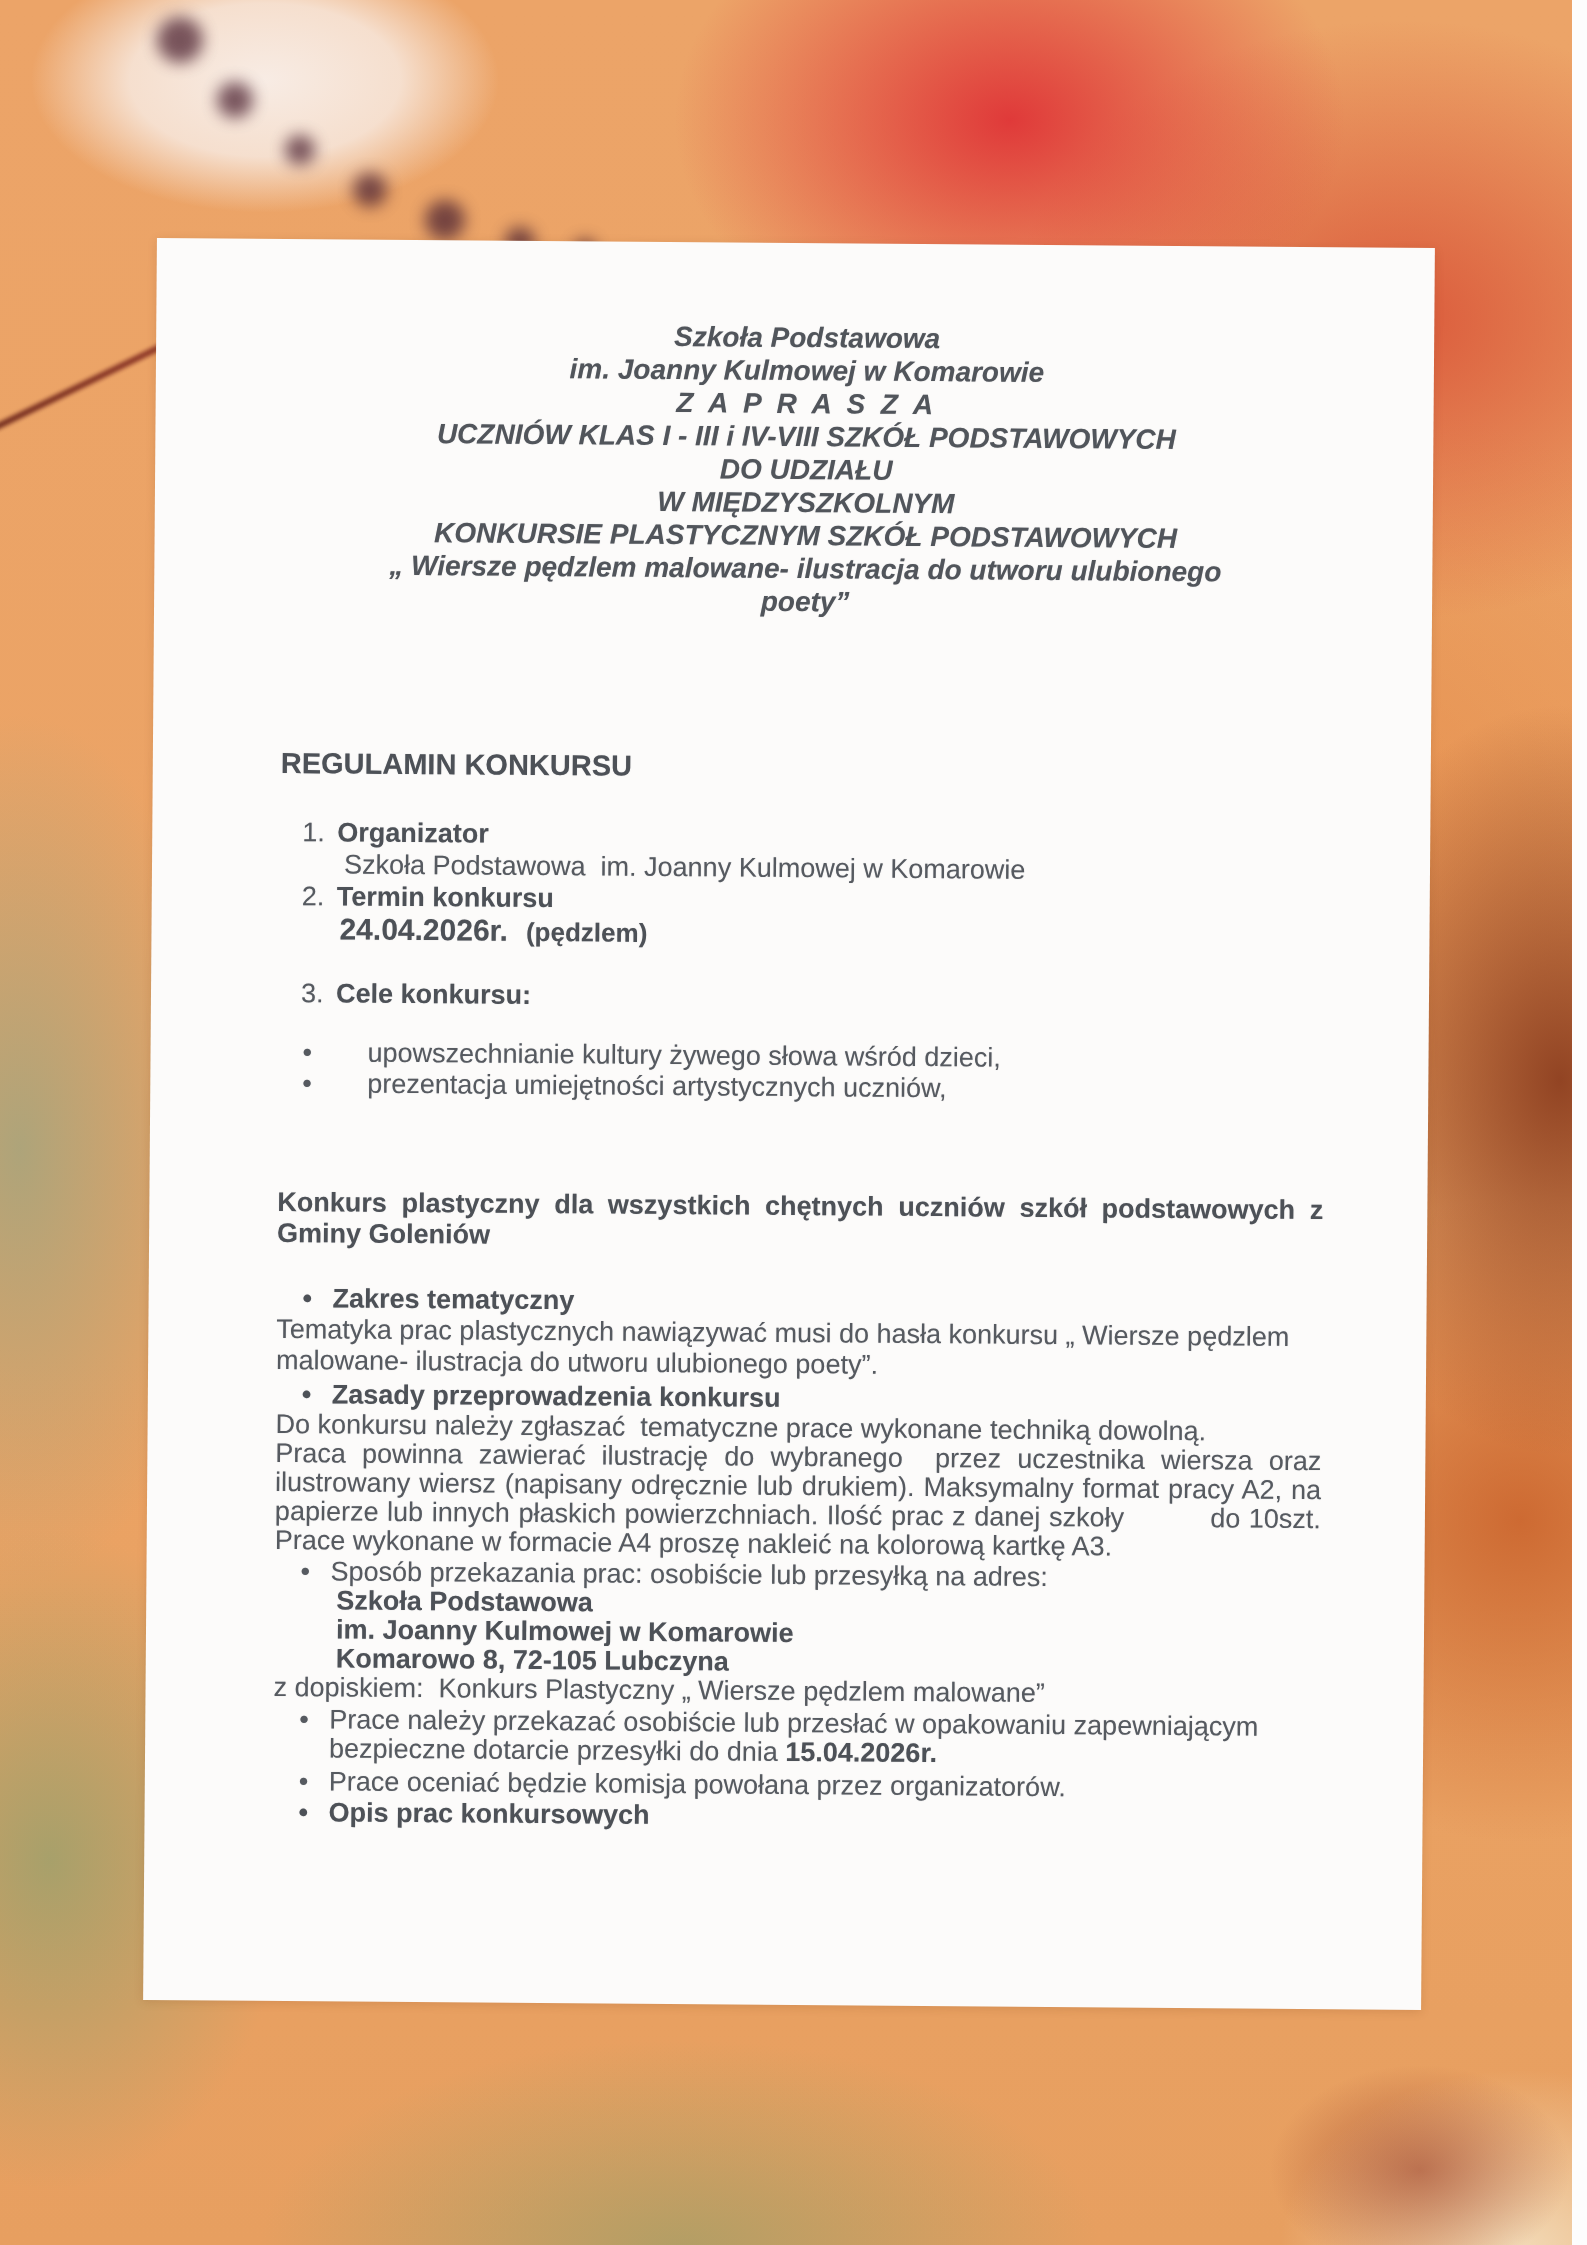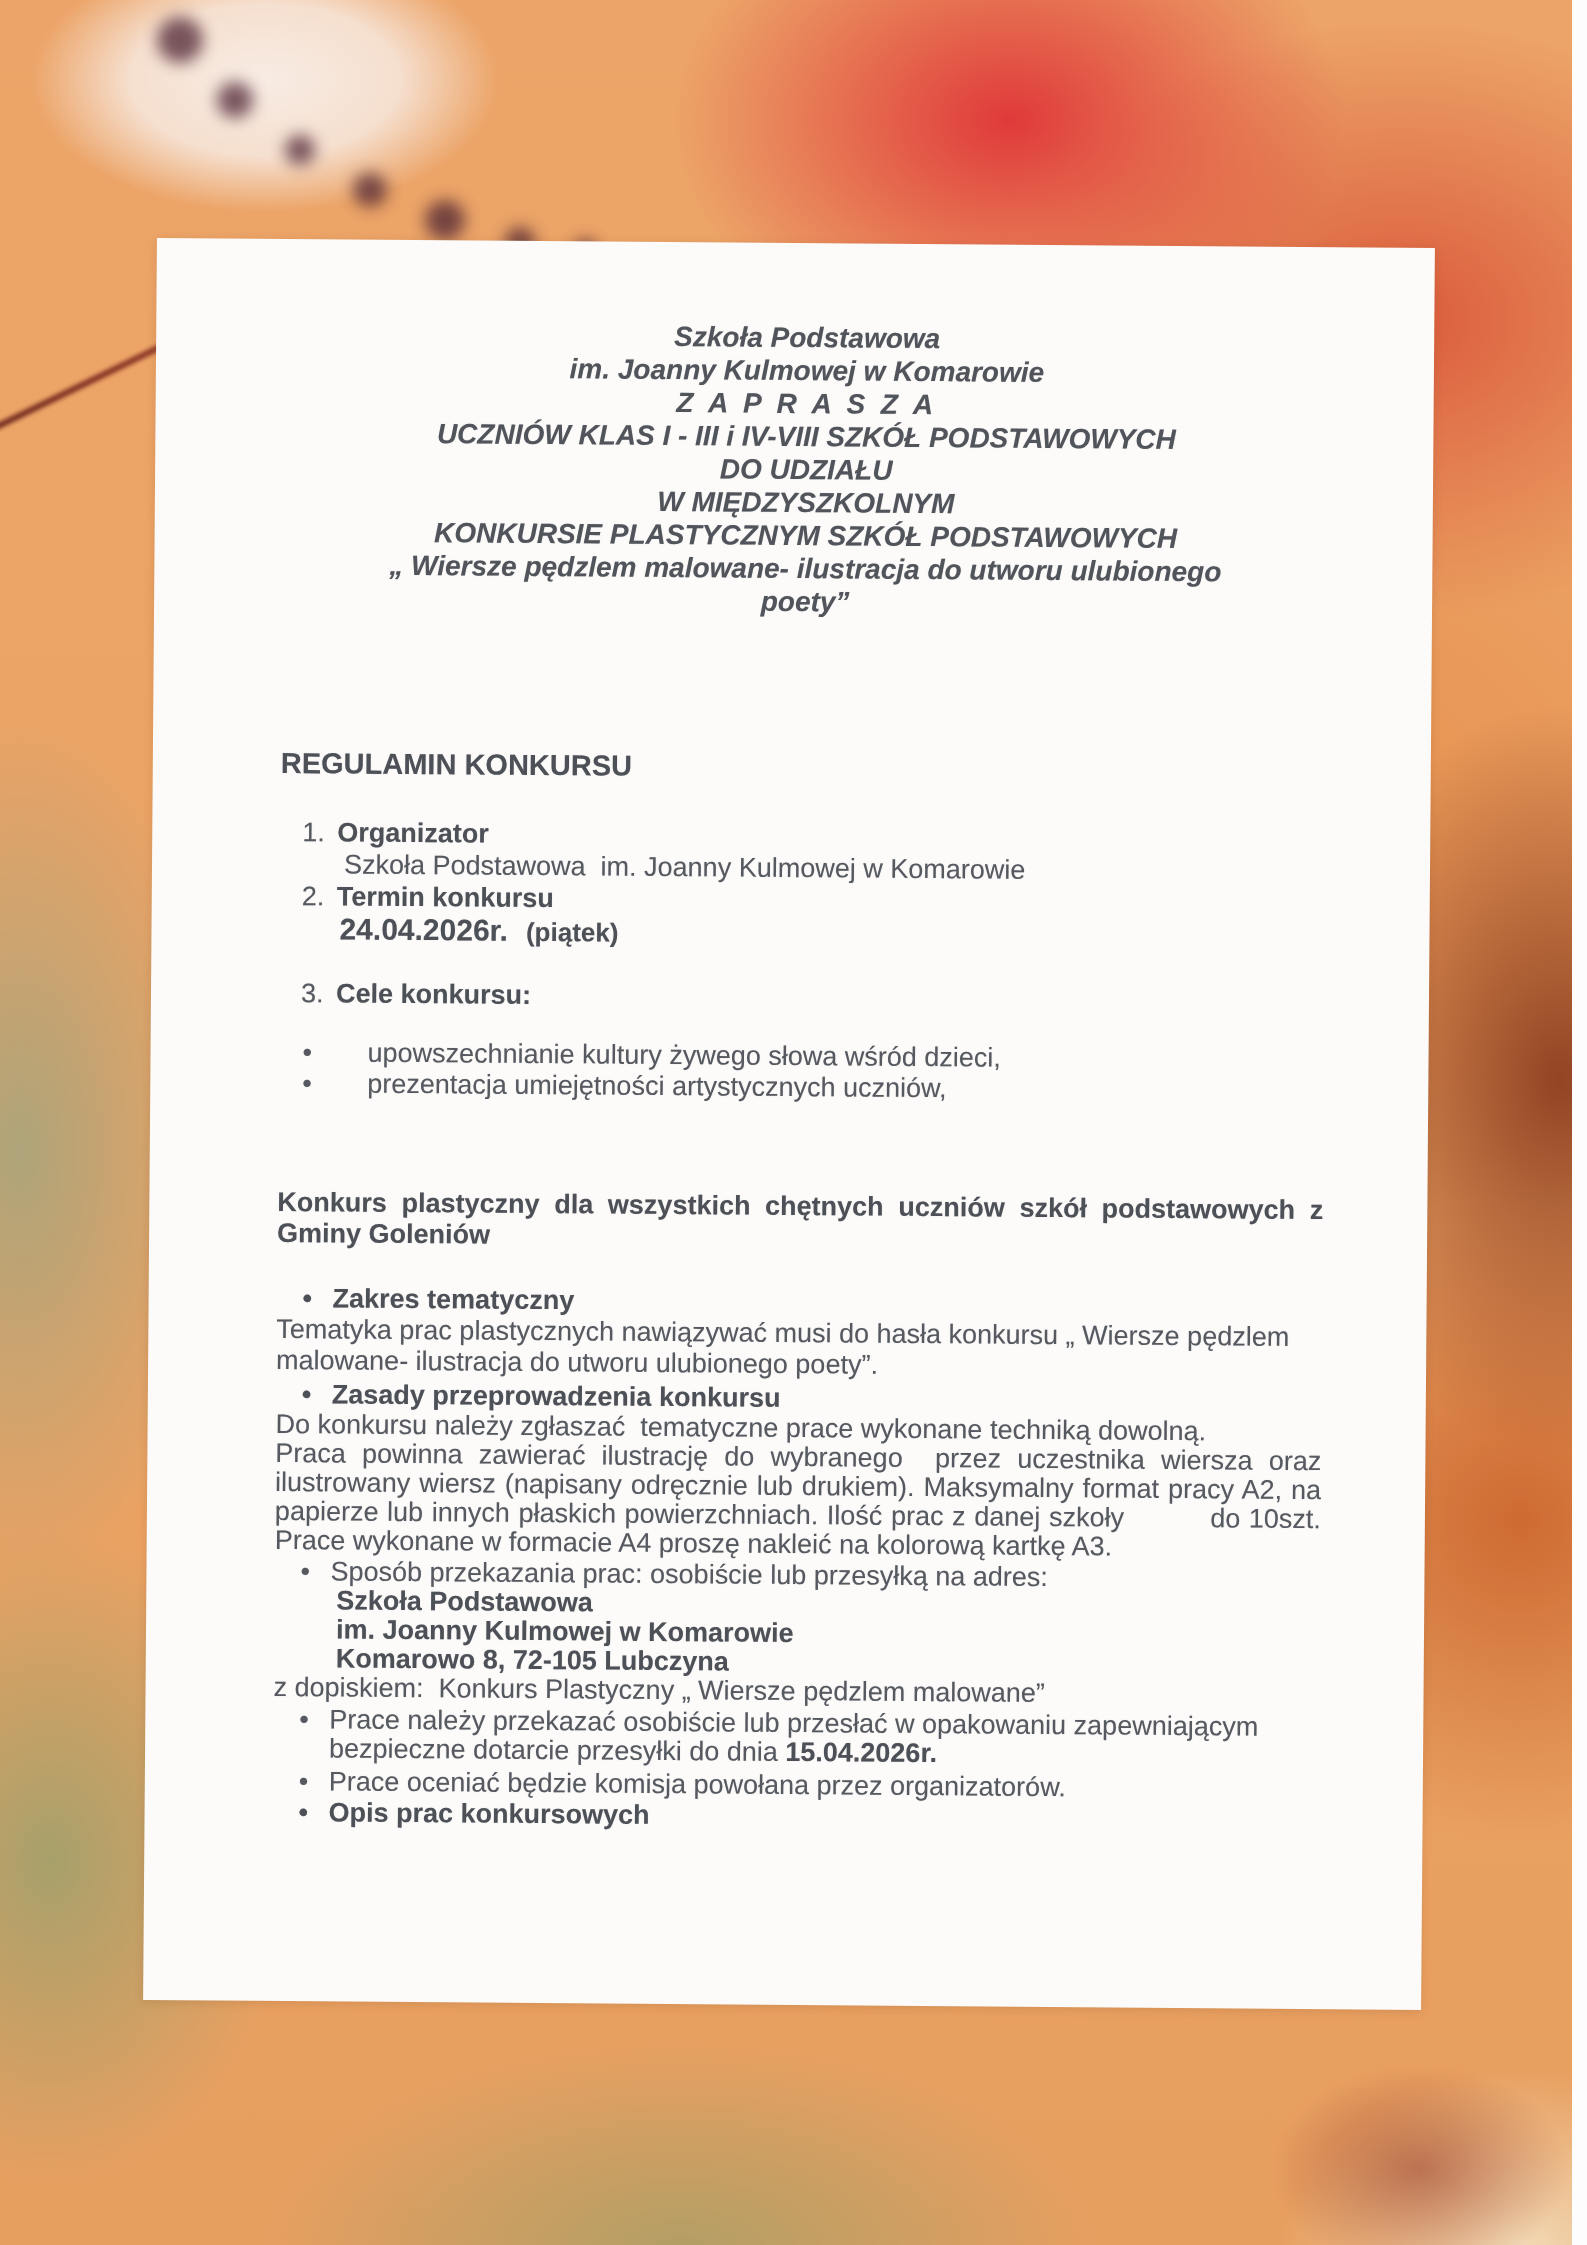--- a/index.html
+++ b/index.html
@@ -121,21 +121,21 @@
 
     <div class="numlist">
       <div class="numrow">
         <span class="num">1.</span><span class="t">Organizator</span>
       </div>
       <div class="subline">Szkoła Podstawowa  im. Joanny Kulmowej w Komarowie</div>
       <div class="numrow">
         <span class="num">2.</span><span class="t">Termin konkursu</span>
       </div>
       <div class="daterow">
-        <span class="d">24.04.2026r.</span><span class="n">(piątek)</span>
+        <span class="d">24.04.2026r.</span><span class="n">(pędzlem)</span>
       </div>
       <div class="numrow gap-item">
         <span class="num">3.</span><span class="t">Cele konkursu:</span>
       </div>
     </div>
 
     <div class="goals">
       <div class="goal">upowszechnianie kultury żywego słowa wśród dzieci,</div>
       <div class="goal">prezentacja umiejętności artystycznych uczniów,</div>
     </div>

